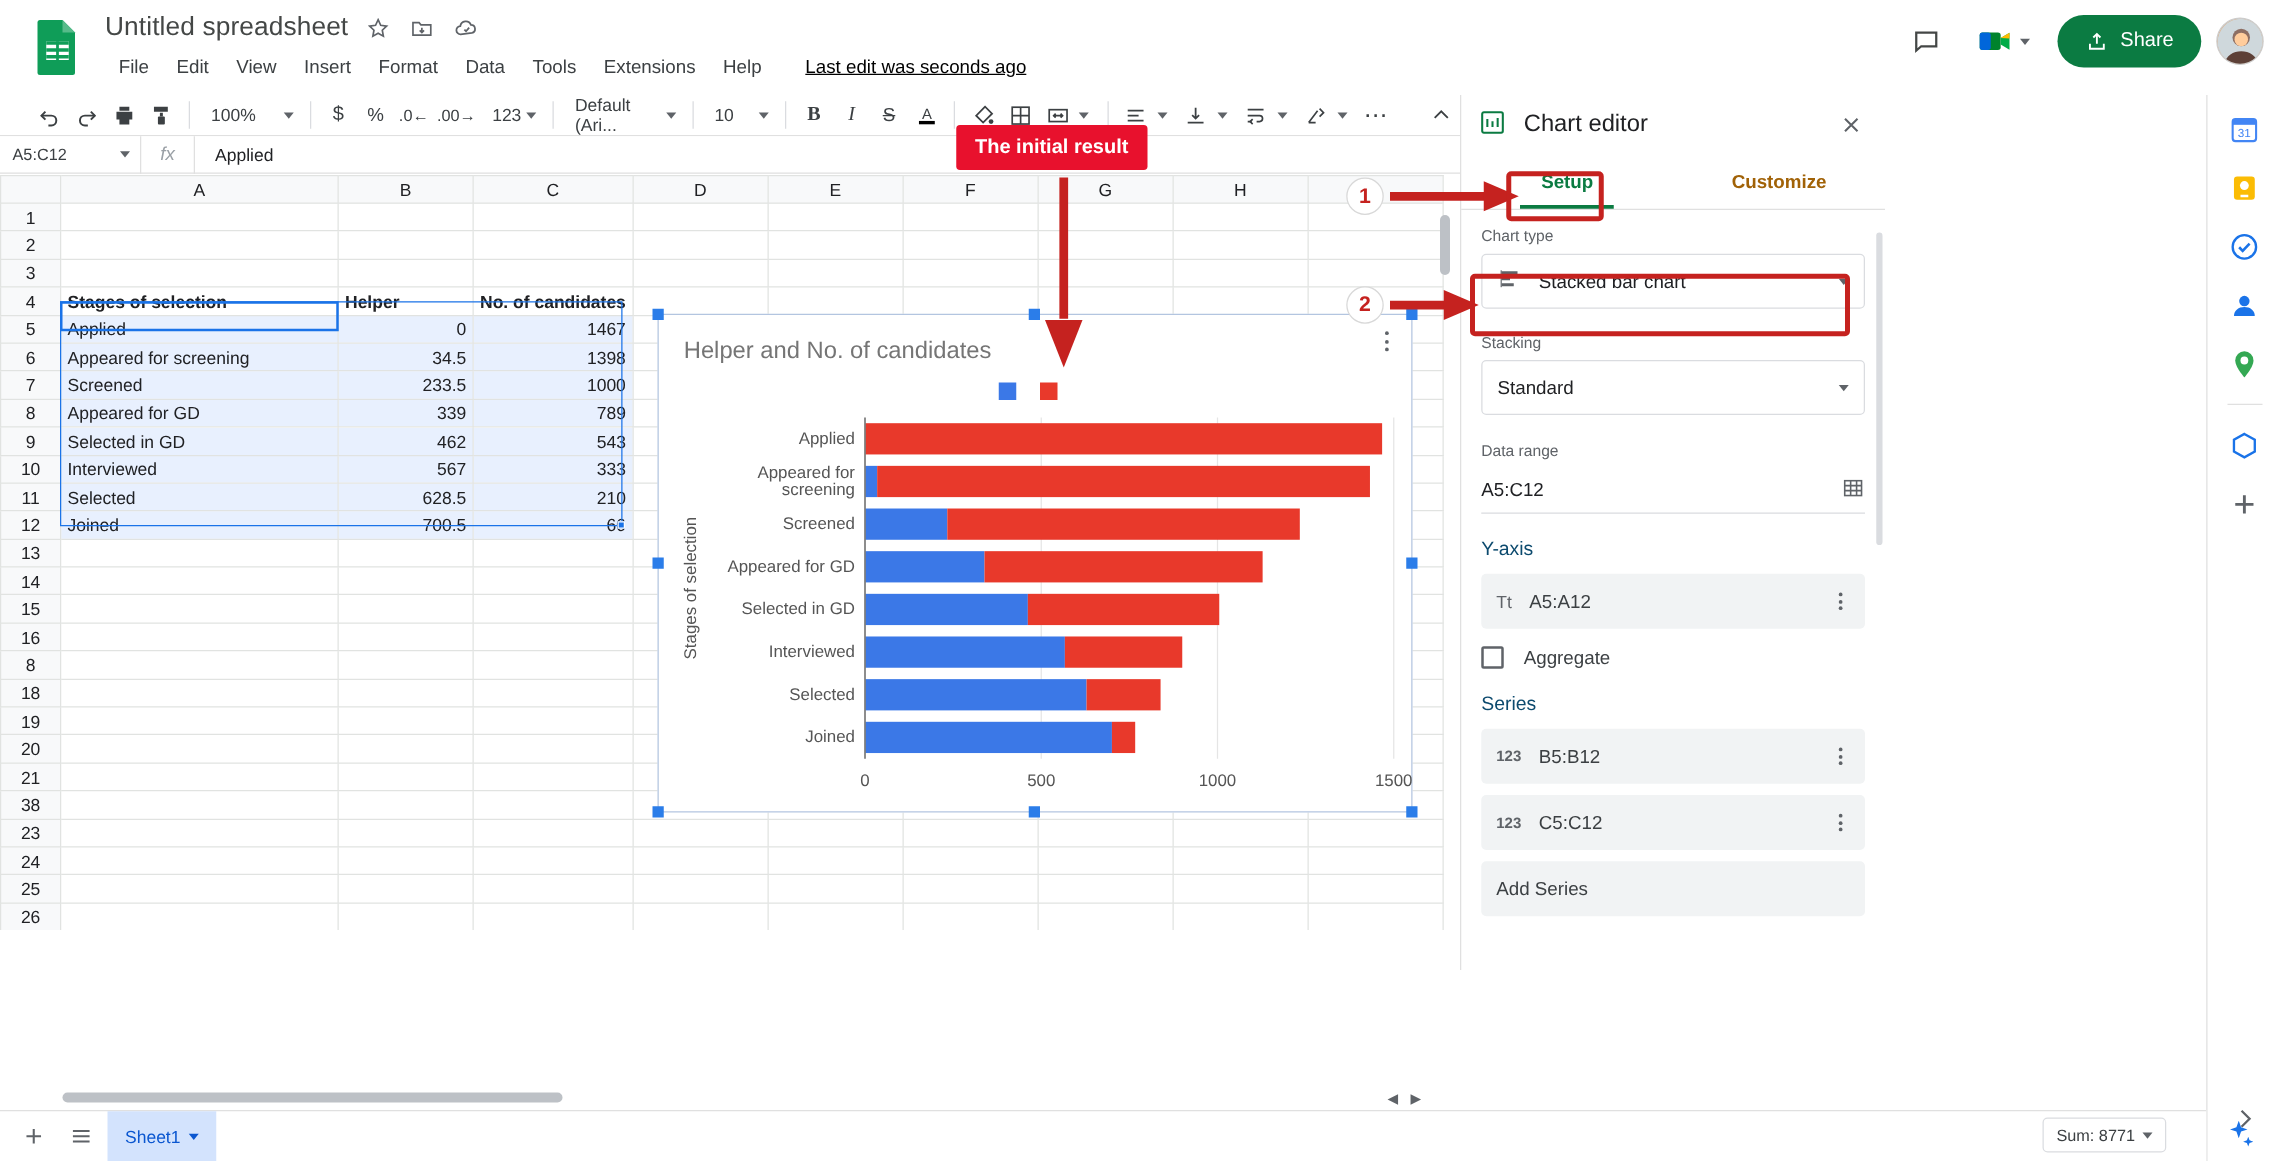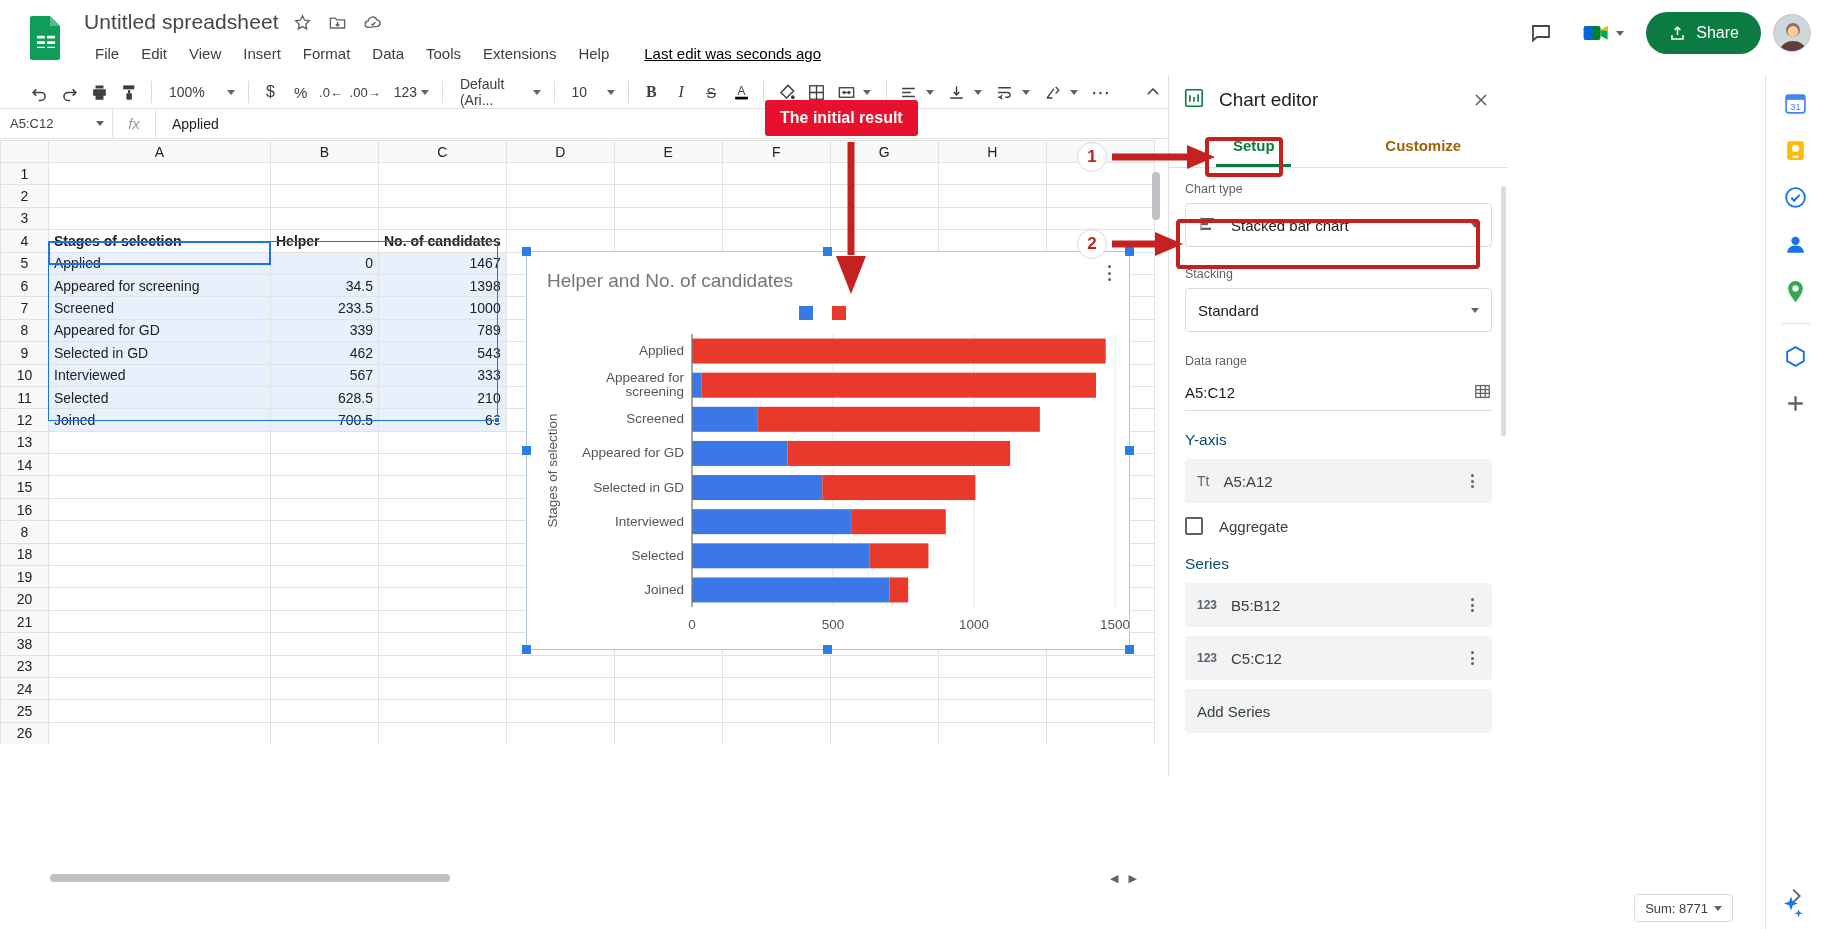--- a/index.html
+++ b/index.html
@@ -916,20 +916,36 @@
           <path d="M12 5v14M5 12h14"></path>
         </svg>
     </span>
     <span class="rail-exp">
       <svg width="22" height="22" viewBox="0 0 24 24" stroke="currentColor" stroke-width="2" fill="none">
           <path d="M9 5l7 7-7 7"></path>
         </svg>
     </span>
   </div>
 
+  <div class="sheetbar">
+    <span class="sb-ic">
+      <svg width="20" height="20" viewBox="0 0 24 24" stroke="currentColor" stroke-width="2" fill="none">
+          <path d="M12 5v14M5 12h14"></path>
+        </svg>
+    </span>
+    <span class="sb-ic">
+      <svg width="20" height="20" viewBox="0 0 24 24" stroke="currentColor" stroke-width="1.8">
+          <path d="M4 7h16M4 12h16M4 17h16"></path>
+        </svg>
+    </span>
+    <span class="sheettab">
+      <span>Sheet1</span>
+      <span class="caret" style="border-top-color:#0b57d0"></span>
+    </span>
+  </div>
   <div class="sumchip">
     <span>Sum: 8771</span>
     <span class="caret"></span>
   </div>
   <div class="explore">
     <svg width="28" height="28" viewBox="0 0 24 24" fill="#1a73e8">
       <path d="M12 3l1.6 4.6L18 9l-4.4 1.4L12 15l-1.6-4.6L6 9l4.4-1.4z"></path>
       <path d="M18.5 14l.9 2.5 2.6.9-2.6.9-.9 2.5-.9-2.5-2.6-.9 2.6-.9z"></path>
     </svg>
   </div>

